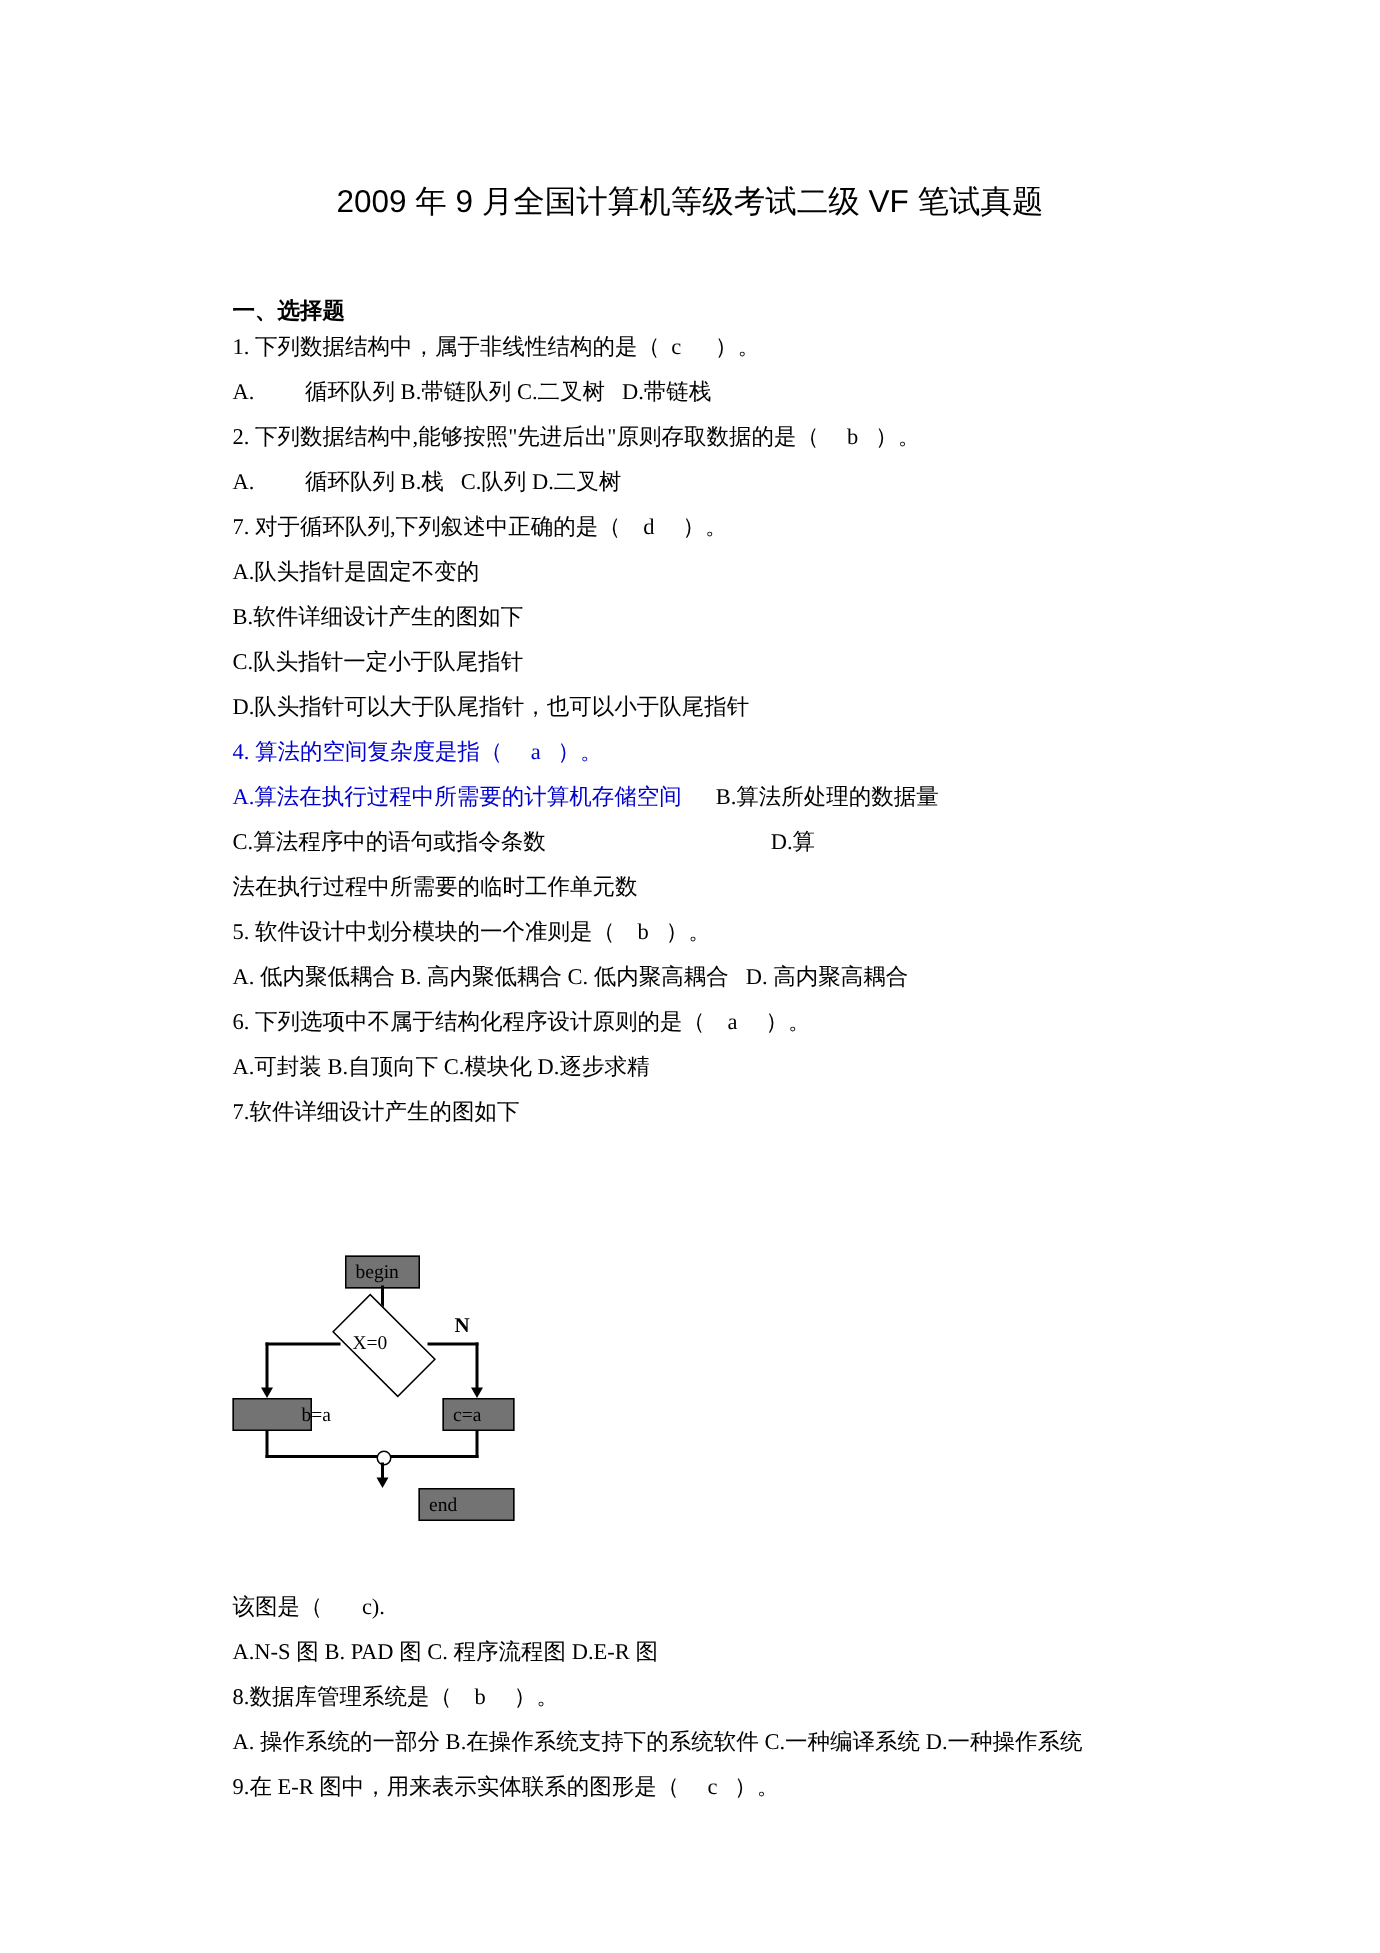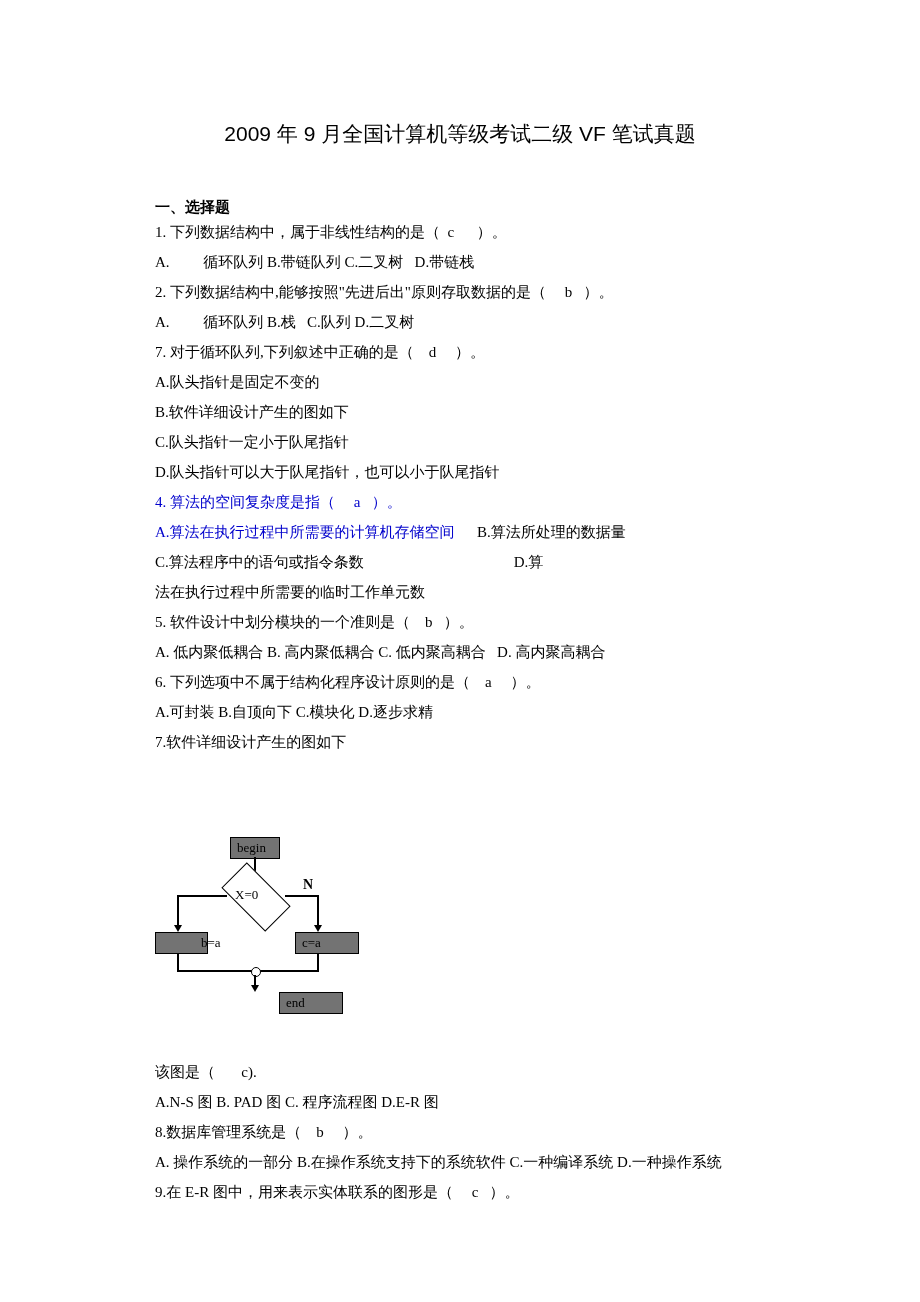--- a/index.html
+++ b/index.html
@@ -60,21 +60,21 @@
       left: 80px; top: 50px;
       font-size: 13px;
     }
     .fc-n {
       position: absolute;
       left: 148px; top: 40px;
       font-size: 14px;
       font-weight: bold;
     }
     .fc-ba { left: 0; top: 95px; width: 46px; padding-left: 45px; }
-    .fc-ca { left: 140px; top: 95px; width: 64px; }
+    .fc-ca { left: 140px; top: 95px; width: 48px; }
     .fc-end { left: 79px; top: 155px; width: 64px; margin-left: 45px; }
     .fc-line {
       position: absolute;
       background: #000;
     }
     .fc-arrow-down {
       position: absolute;
       width: 0; height: 0;
       border-left: 4px solid transparent;
       border-right: 4px solid transparent;

